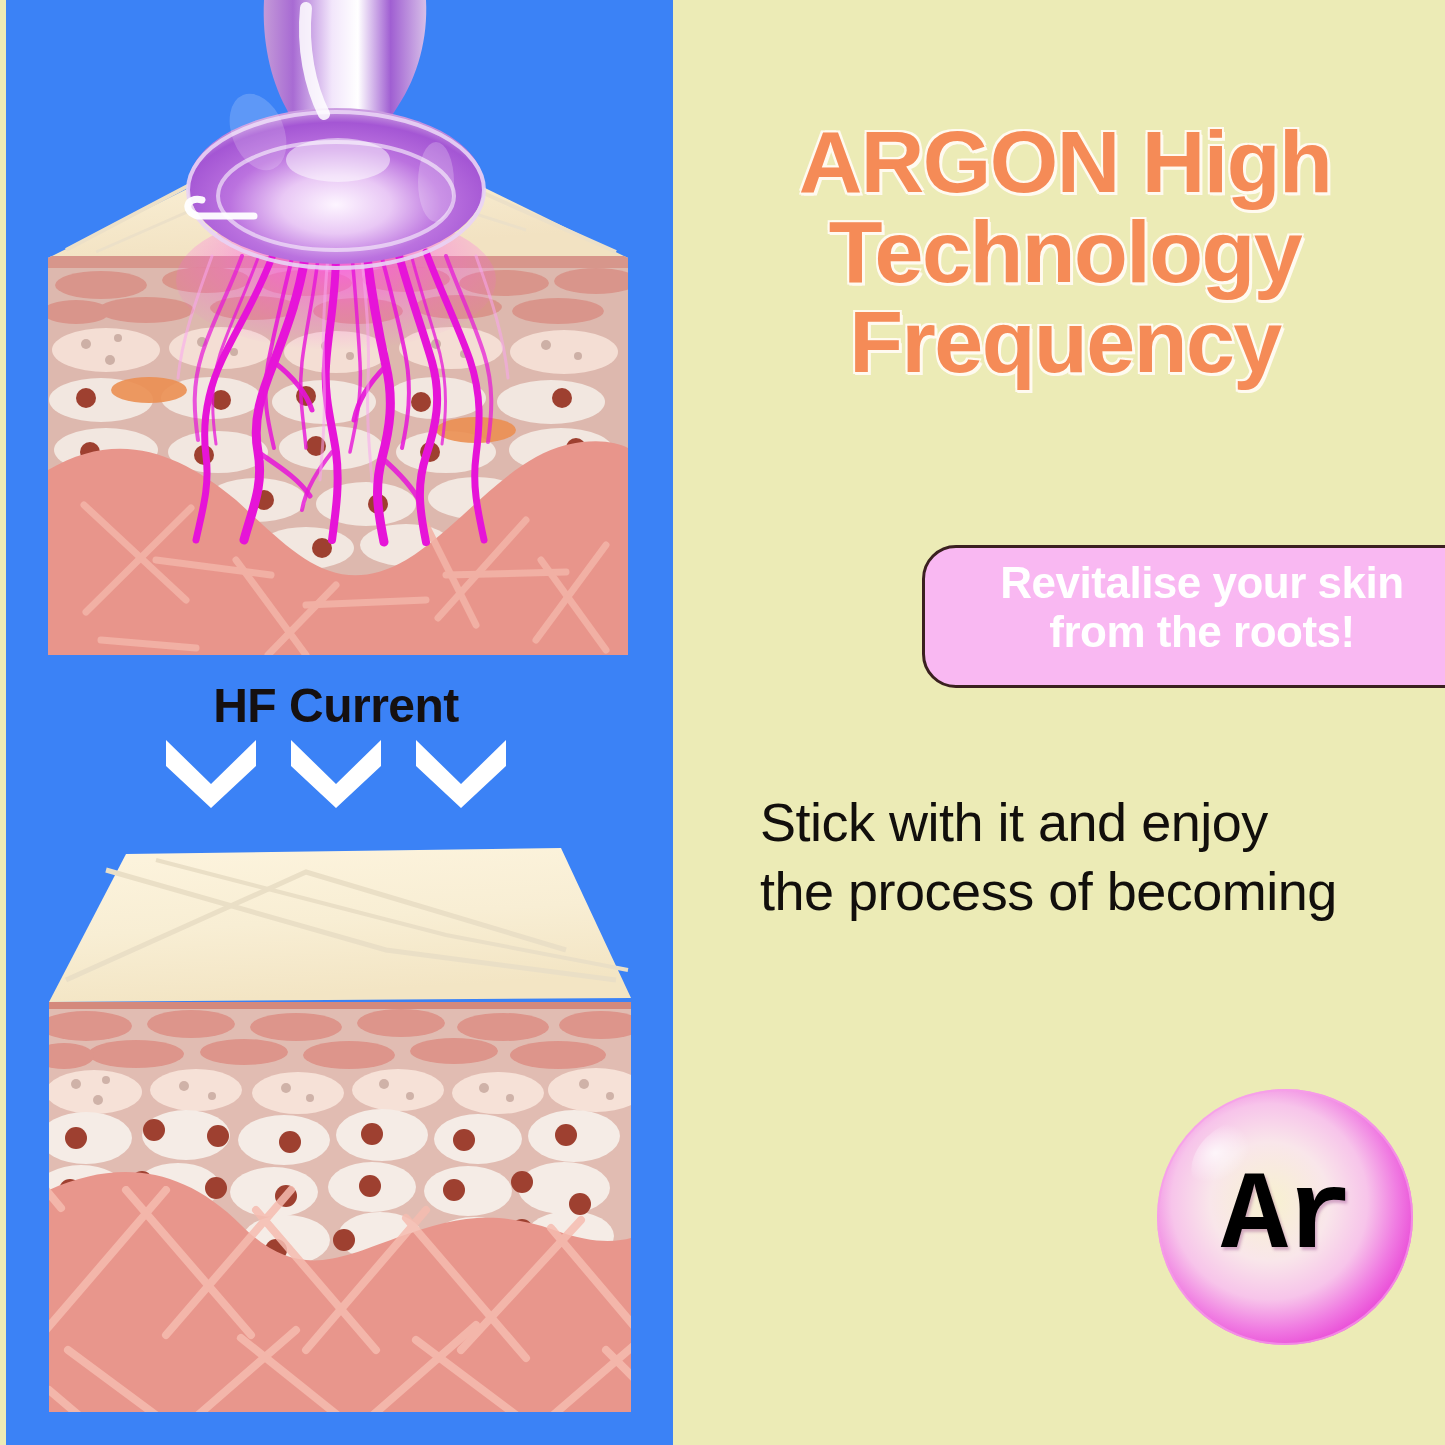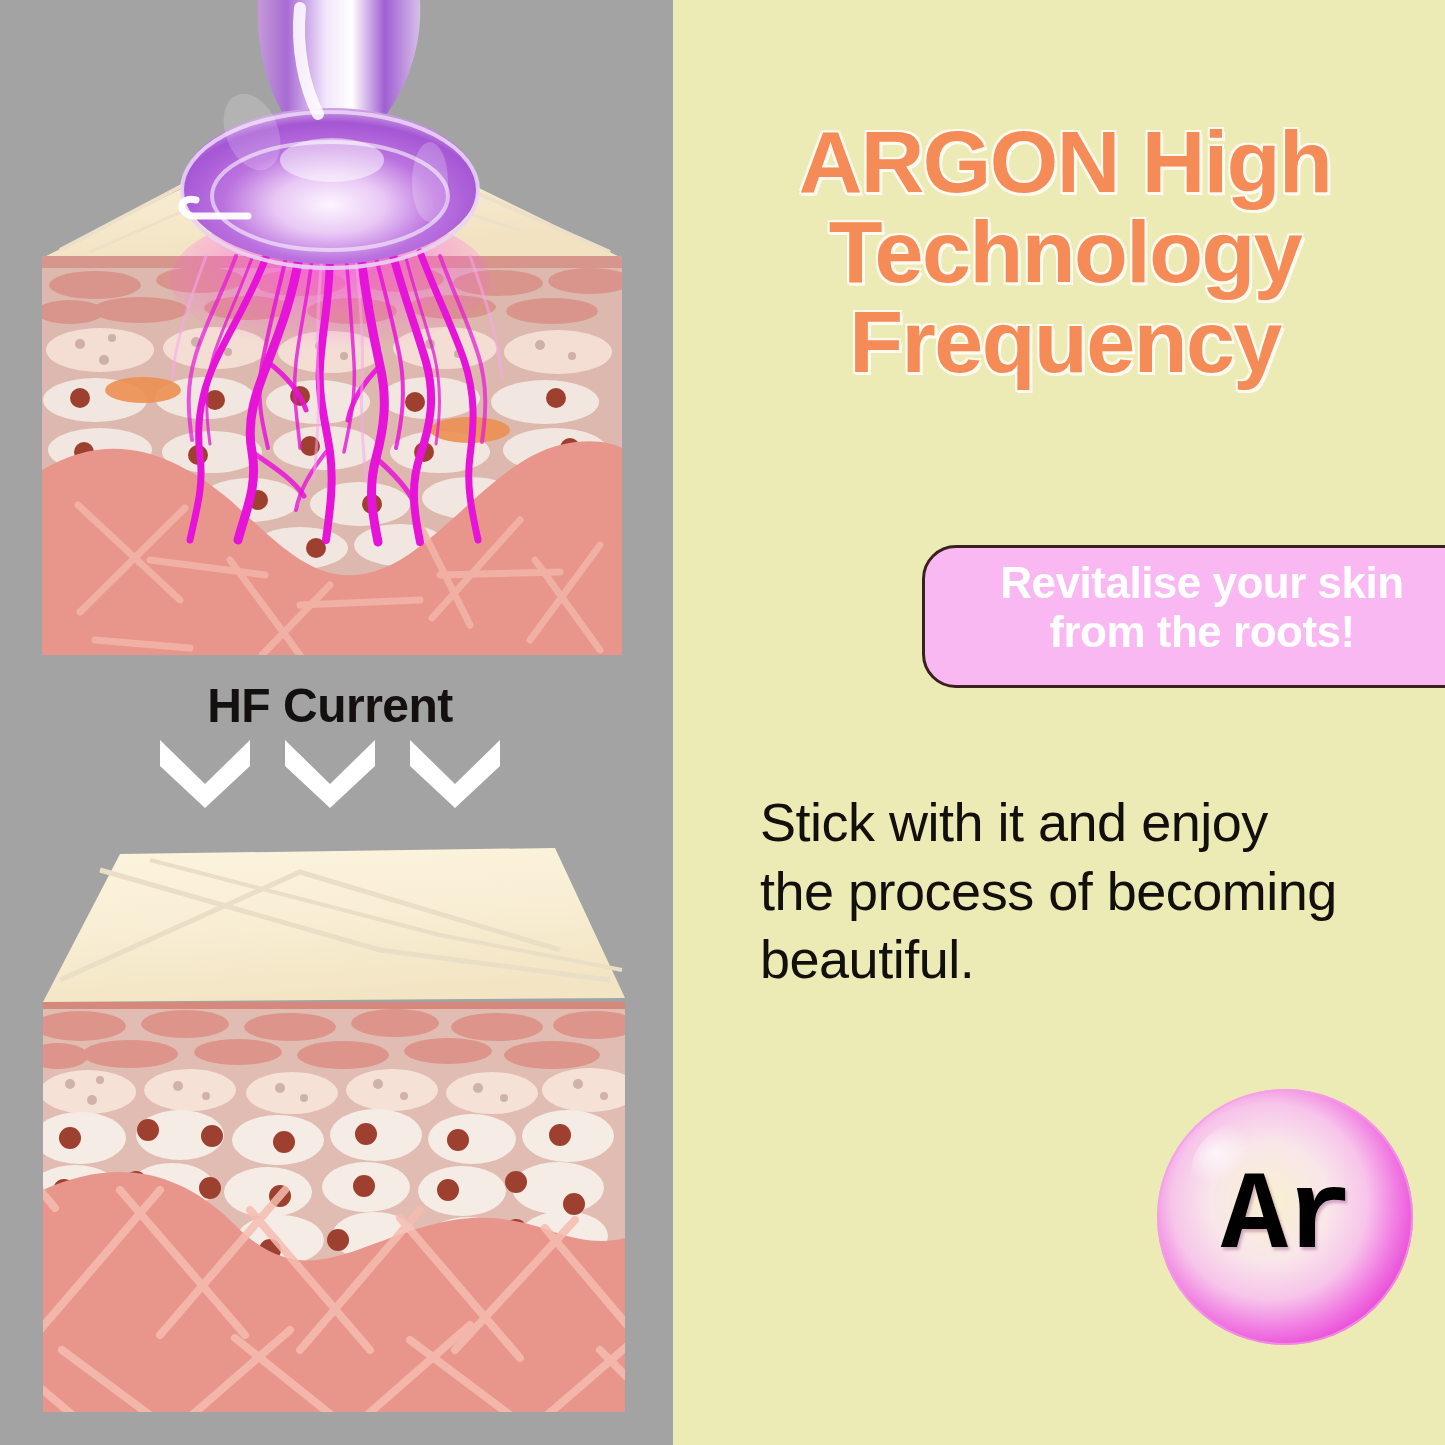--- a/index.html
+++ b/index.html
@@ -15,24 +15,24 @@
     position: relative;
     width: 1445px;
     height: 1445px;
     overflow: hidden;
     background: #ecebb6;
   }
 
   
   .left-panel {
     position: absolute;
-    left: 0; top: 0;
+    left: 6px; top: 0;
     width: 673px;
     height: 1445px;
-    background: #a3a3a3;
+    background: #3b82f6;
   }
   .right-panel {
     position: absolute;
     left: 673px; top: 0;
     width: 772px;
     height: 1445px;
     background: #ecebb6;
   }
 
   
@@ -515,21 +515,20 @@
   </div>
 
   <div class="badge">
     <span class="bline">Revitalise your skin</span>
     <span class="bline">from the roots!</span>
   </div>
 
   <div class="body-copy">
     <span>Stick with it and enjoy</span><br>
     <span>the process of becoming</span><br>
-    <span>beautiful.</span>
   </div>
 
   <div class="ar-bubble">
     <svg width="260" height="260" viewBox="0 0 260 260">
       <defs>
         <radialGradient id="gBubble" cx="44%" cy="44%" r="58%">
           <stop offset="0%" stop-color="#f7f1cf"></stop>
           <stop offset="40%" stop-color="#f9e6ea"></stop>
           <stop offset="66%" stop-color="#f7c4ea"></stop>
           <stop offset="86%" stop-color="#f07ce2"></stop>

